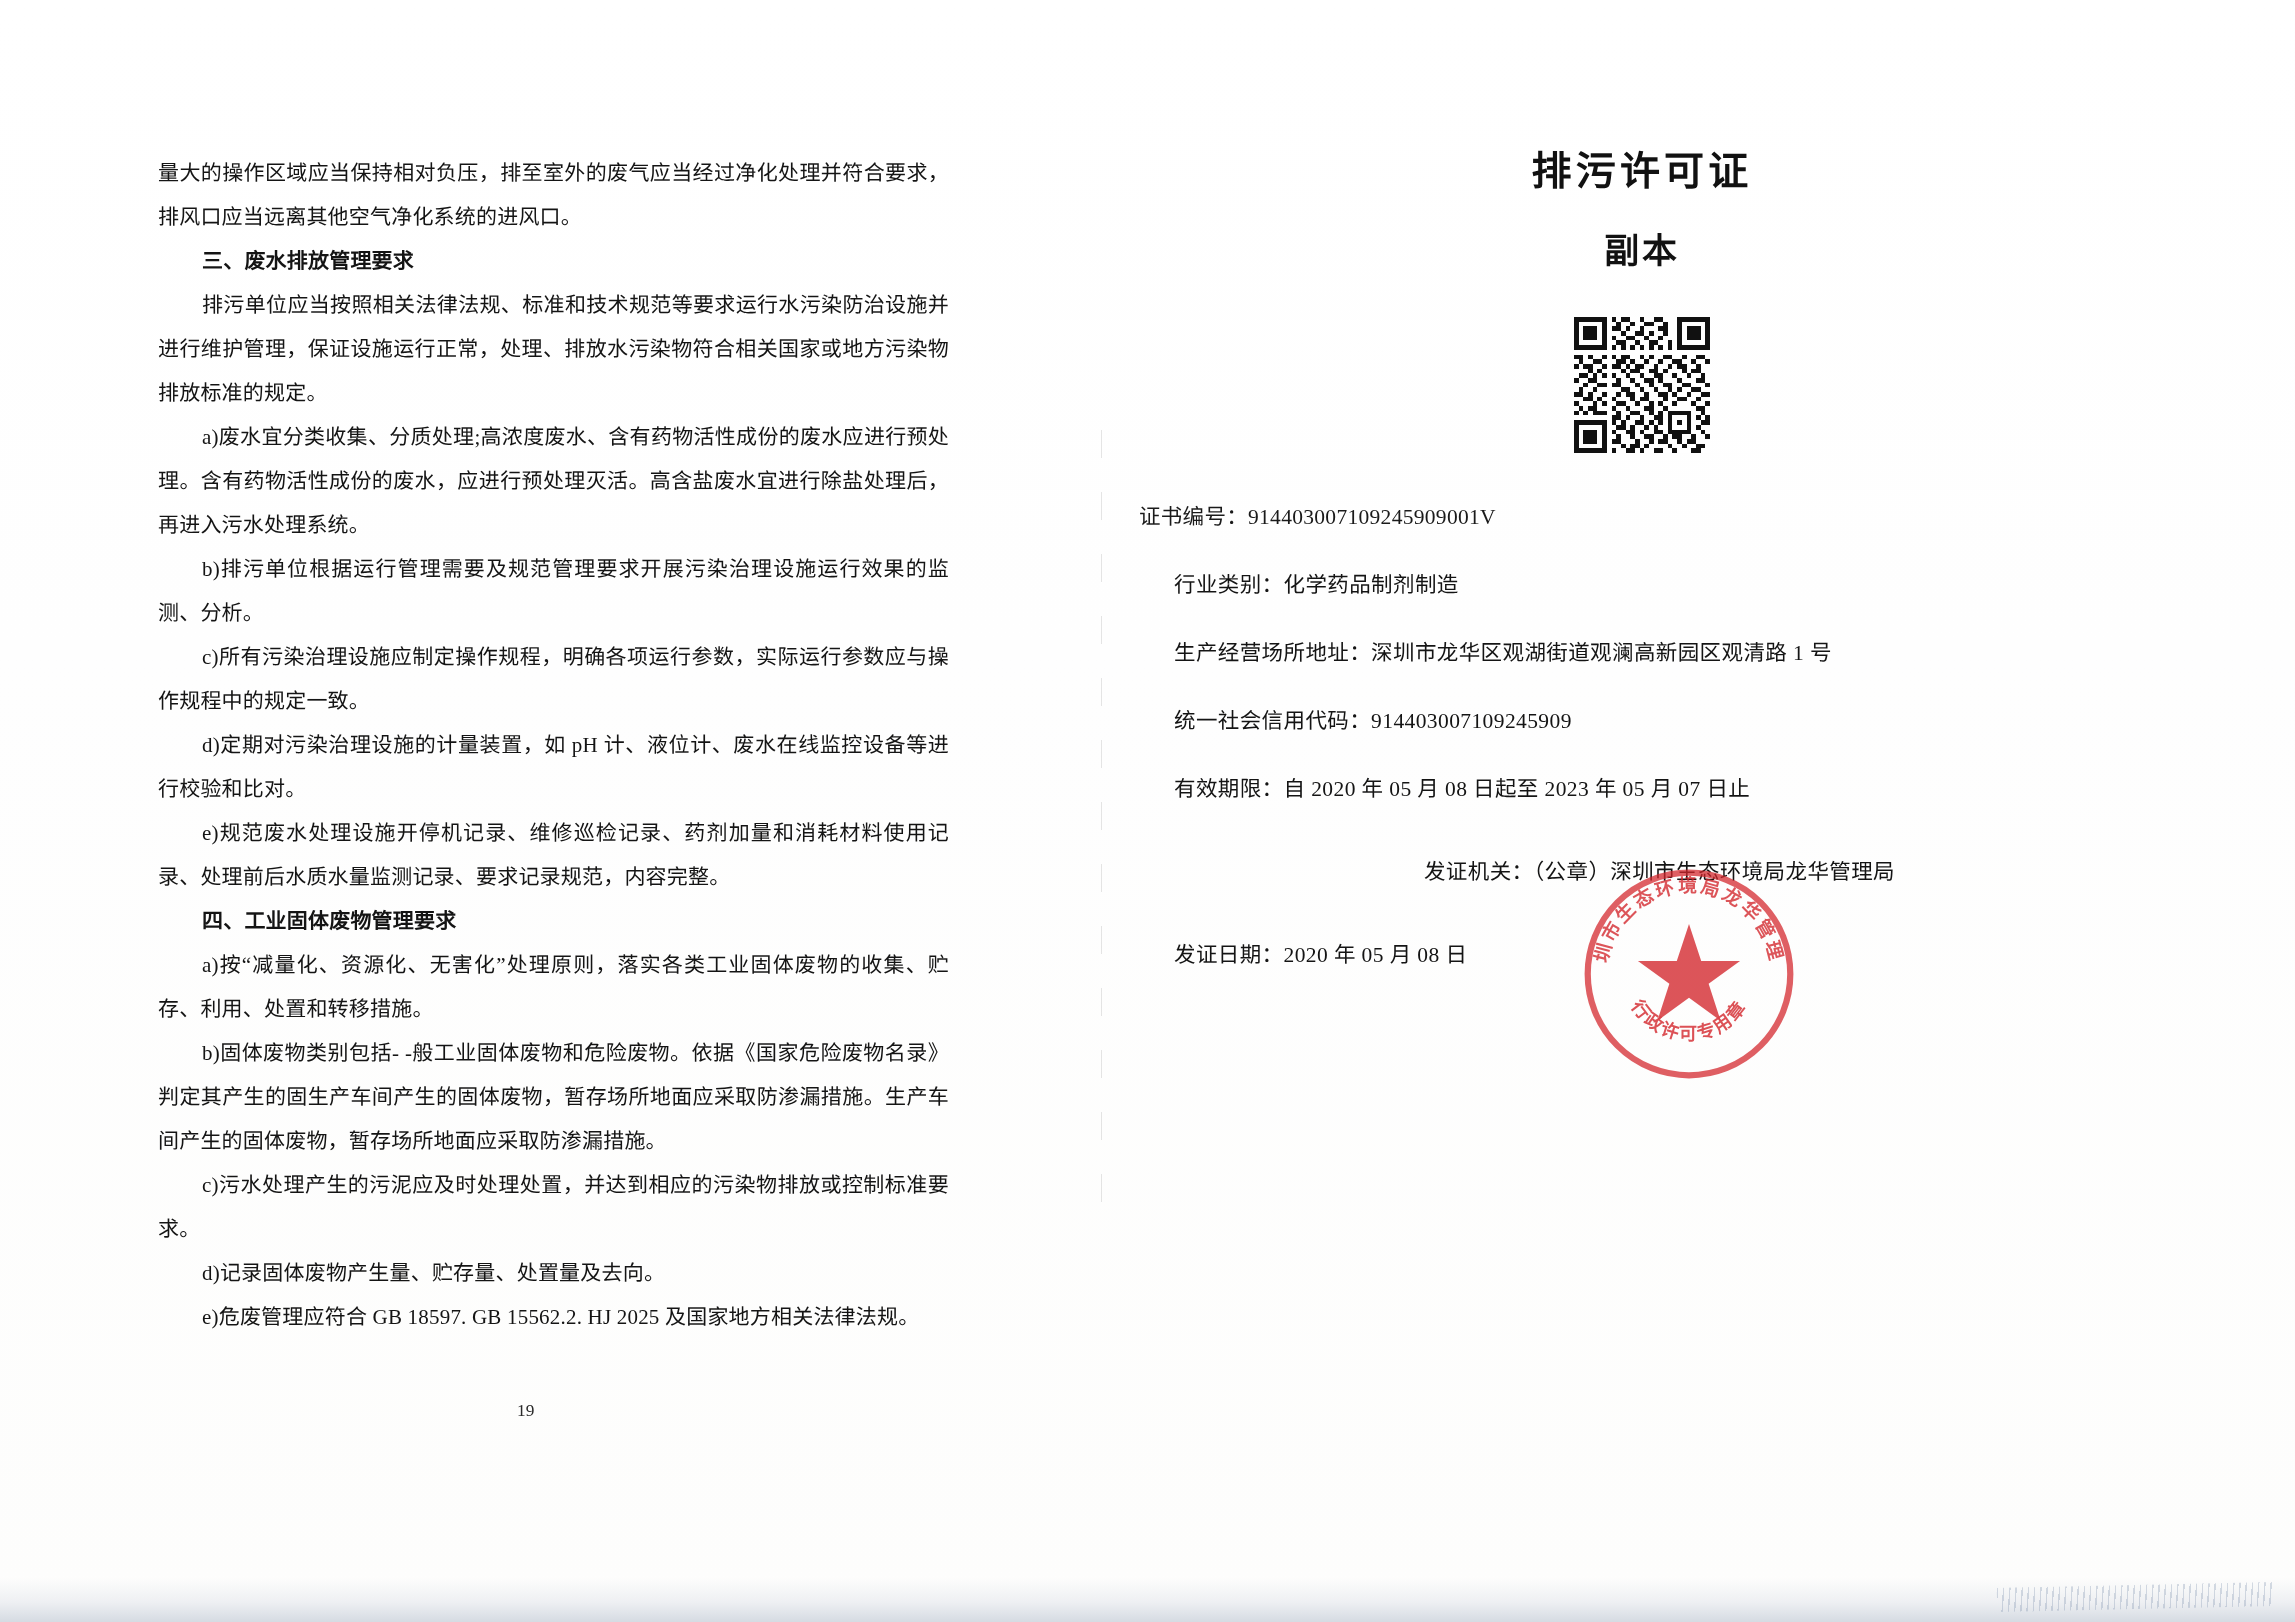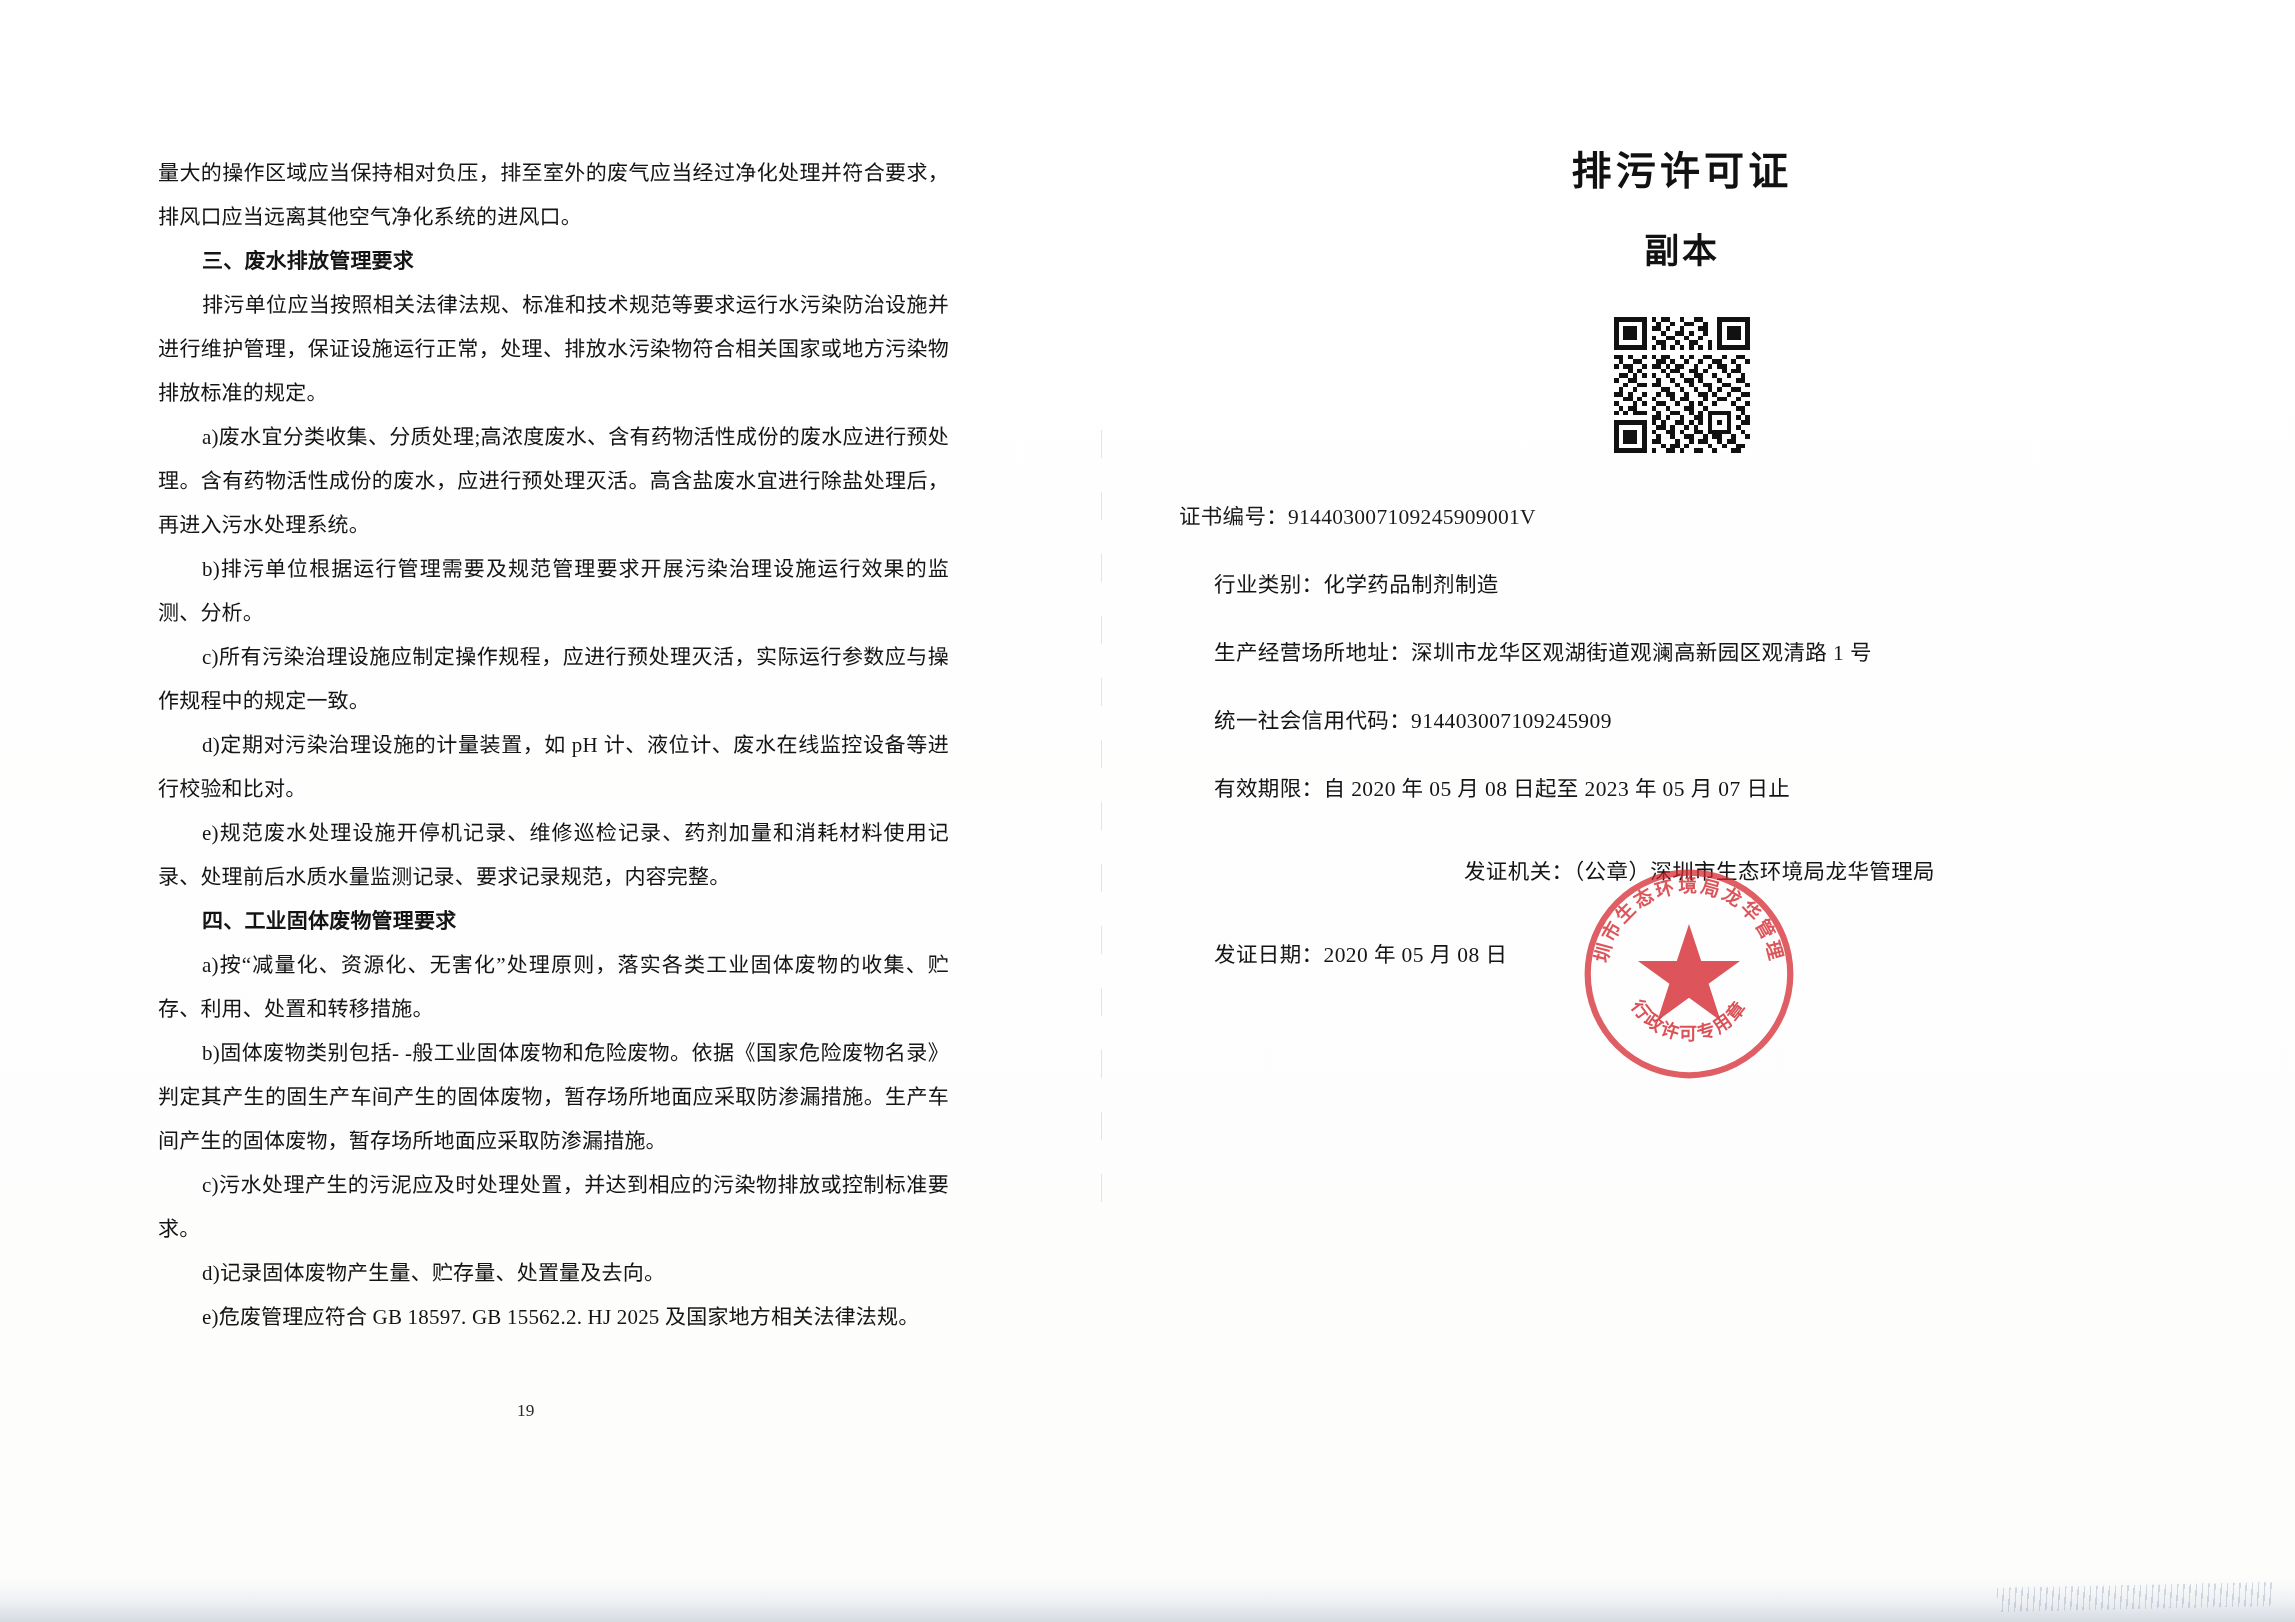--- a/index.html
+++ b/index.html
@@ -102,21 +102,21 @@
     left: 517px;
     top: 1401px;
     font-size: 17.3px;
     color: #2a2a2a;
     font-family: "Liberation Serif", serif;
   }
 
   
   .right-col {
     position: absolute;
-    left: 1179px;
+    left: 1139px;
     top: 139px;
     width: 1006px;
   }
   .cert-title {
     text-align: center;
     font-size: 40px;
     font-weight: bold;
     letter-spacing: 4.2px;
     color: #111;
     font-family: "Liberation Serif", "DejaVu Serif", serif;
@@ -179,21 +179,21 @@
 <div class="page">
   <div class="scan-bg"></div>
   <div class="fold"></div>
 
   <div class="left-col">
     <p class="indent0">量大的操作区域应当保持相对负压，排至室外的废气应当经过净化处理并符合要求，排风口应当远离其他空气净化系统的进风口。</p>
     <p class="heading">三、废水排放管理要求</p>
     <p class="indent2">排污单位应当按照相关法律法规、标准和技术规范等要求运行水污染防治设施并进行维护管理，保证设施运行正常，处理、排放水污染物符合相关国家或地方污染物排放标准的规定。</p>
     <p class="indent2">a)废水宜分类收集、分质处理;高浓度废水、含有药物活性成份的废水应进行预处理。含有药物活性成份的废水，应进行预处理灭活。高含盐废水宜进行除盐处理后，再进入污水处理系统。</p>
     <p class="indent2">b)排污单位根据运行管理需要及规范管理要求开展污染治理设施运行效果的监测、分析。</p>
-    <p class="indent2">c)所有污染治理设施应制定操作规程，应进行预处理灭活，实际运行参数应与操作规程中的规定一致。</p>
+    <p class="indent2">c)所有污染治理设施应制定操作规程，明确各项运行参数，实际运行参数应与操作规程中的规定一致。</p>
     <p class="indent2">d)定期对污染治理设施的计量装置，如 pH 计、液位计、废水在线监控设备等进行校验和比对。</p>
     <p class="indent2">e)规范废水处理设施开停机记录、维修巡检记录、药剂加量和消耗材料使用记录、处理前后水质水量监测记录、要求记录规范，内容完整。</p>
     <p class="heading">四、工业固体废物管理要求</p>
     <p class="indent2">a)按“减量化、资源化、无害化”处理原则，落实各类工业固体废物的收集、贮存、利用、处置和转移措施。</p>
     <p class="indent2">b)固体废物类别包括- -般工业固体废物和危险废物。依据《国家危险废物名录》判定其产生的固生产车间产生的固体废物，暂存场所地面应采取防渗漏措施。生产车间产生的固体废物，暂存场所地面应采取防渗漏措施。</p>
     <p class="indent2">c)污水处理产生的污泥应及时处理处置，并达到相应的污染物排放或控制标准要求。</p>
     <p class="indent2">d)记录固体废物产生量、贮存量、处置量及去向。</p>
     <p class="indent2">e)危废管理应符合 GB 18597. GB 15562.2. HJ 2025 及国家地方相关法律法规。</p>
   </div>
 

